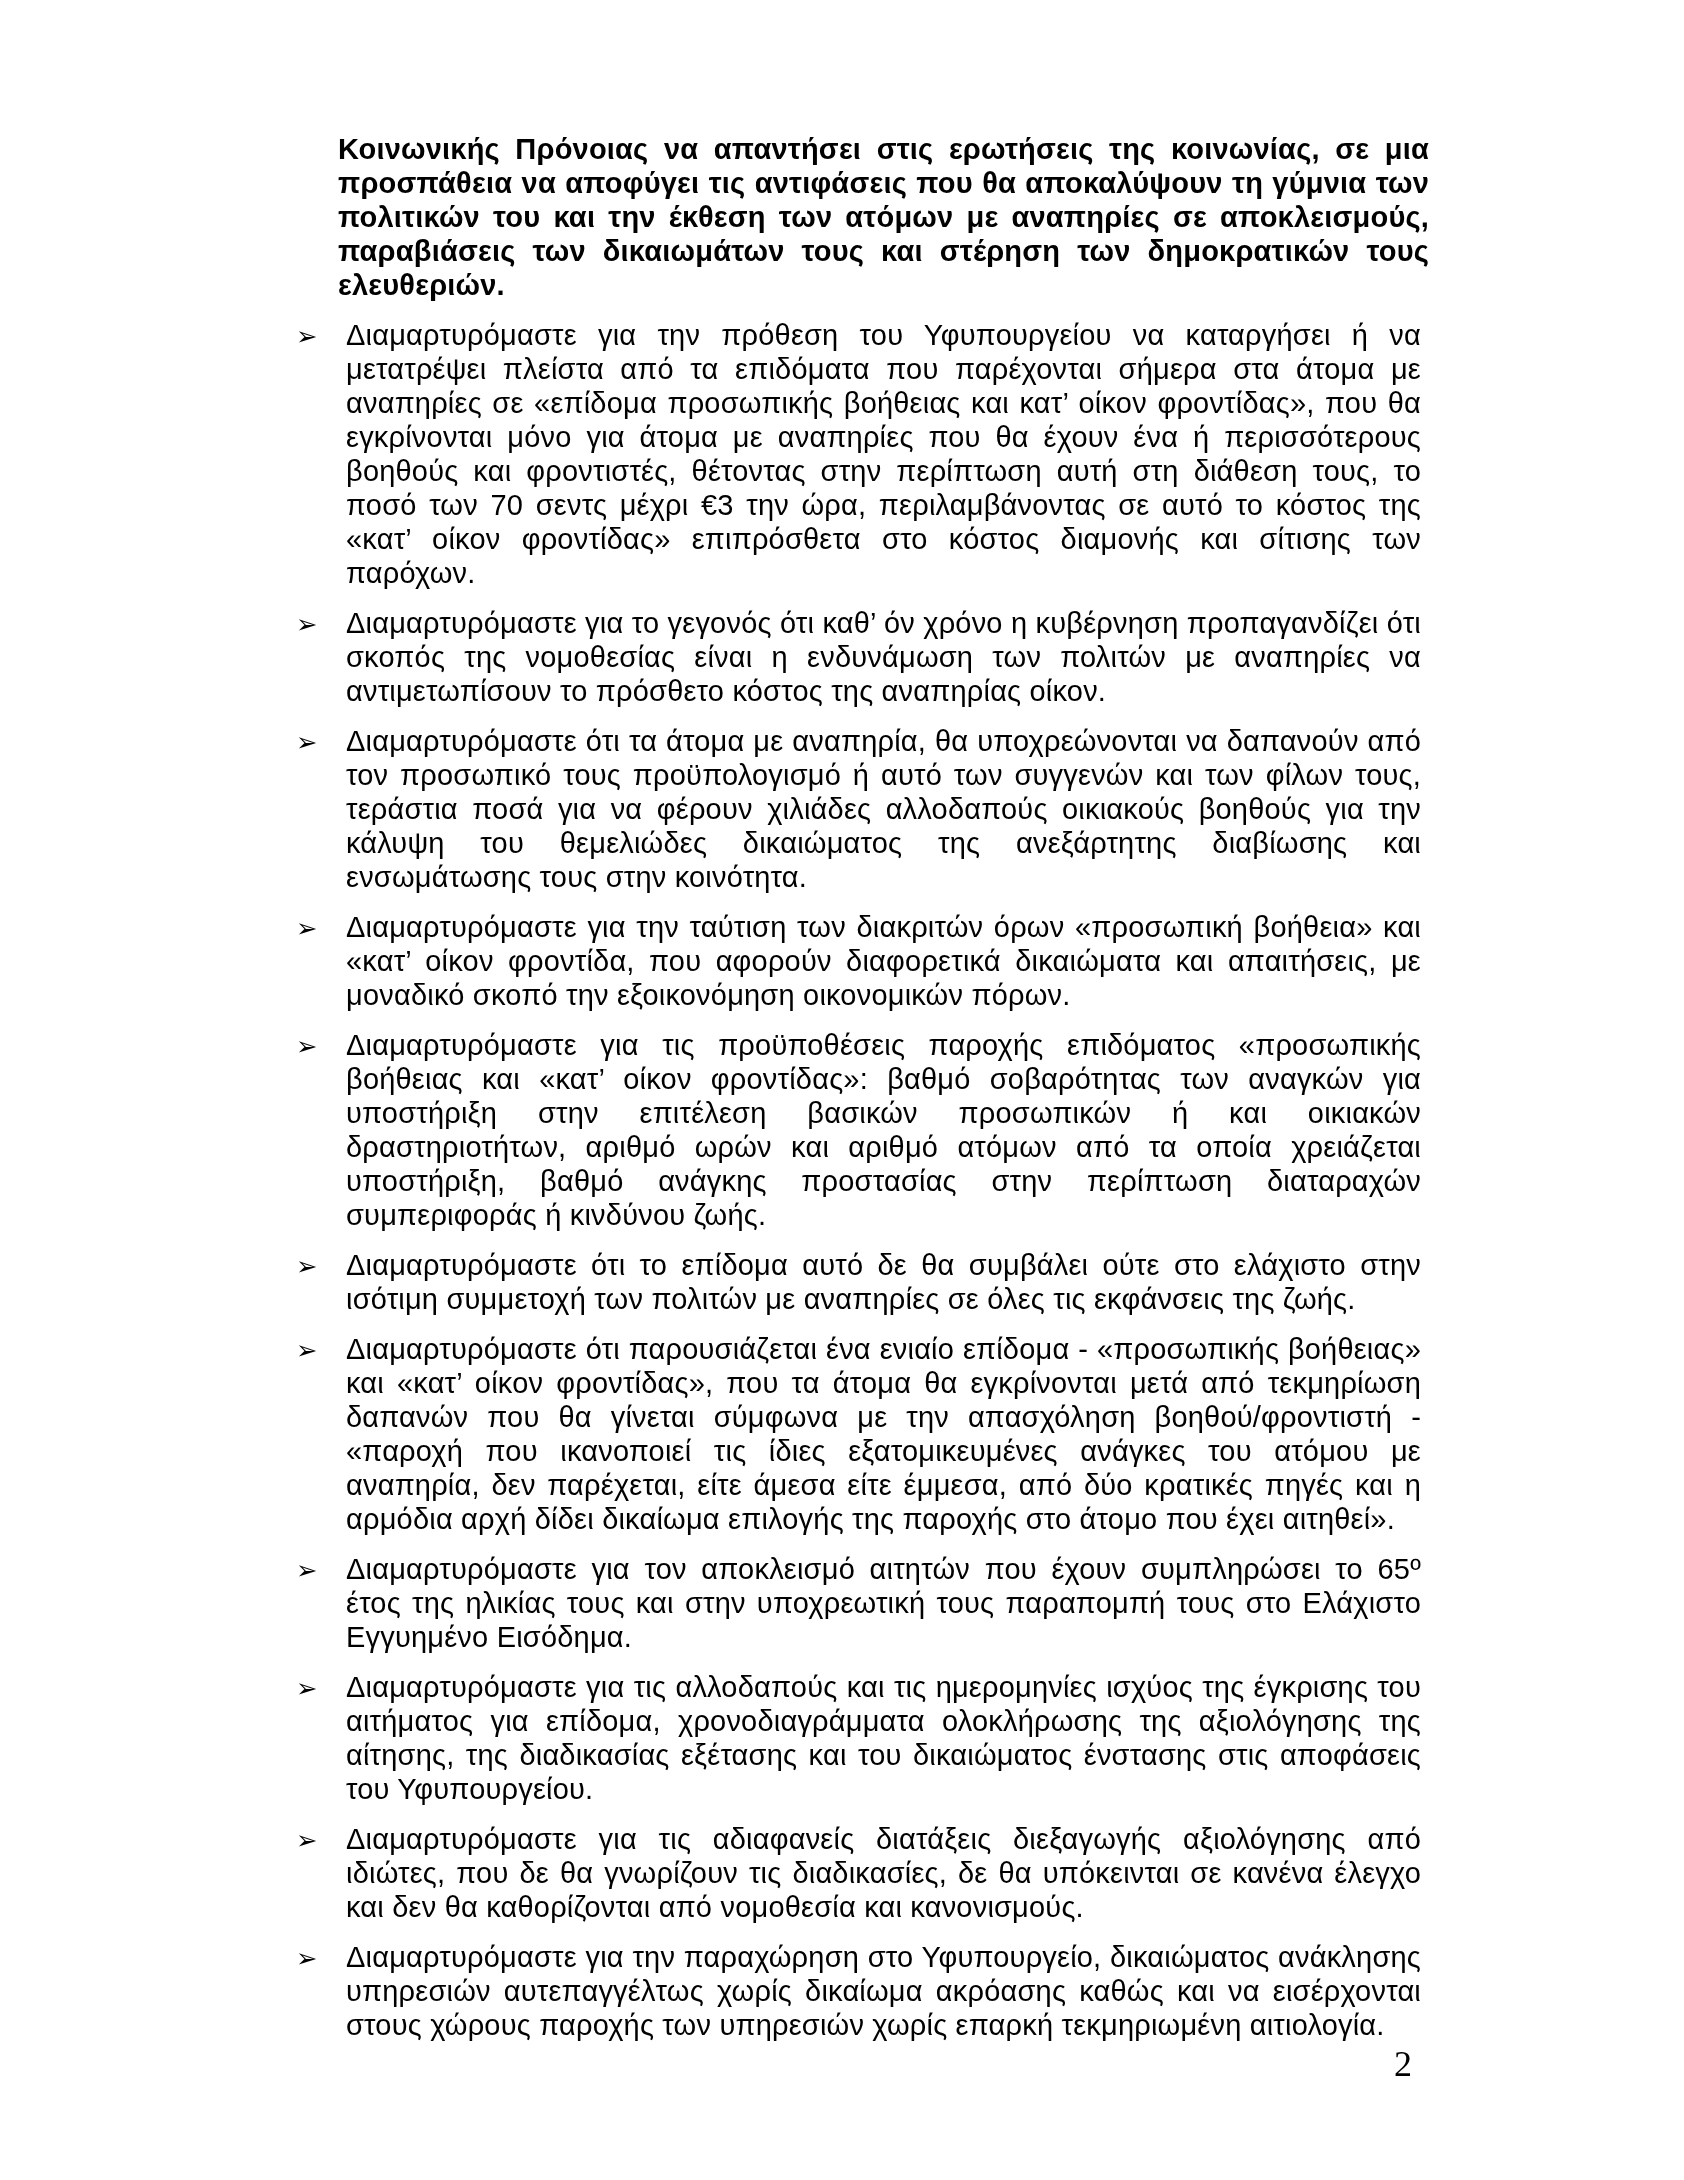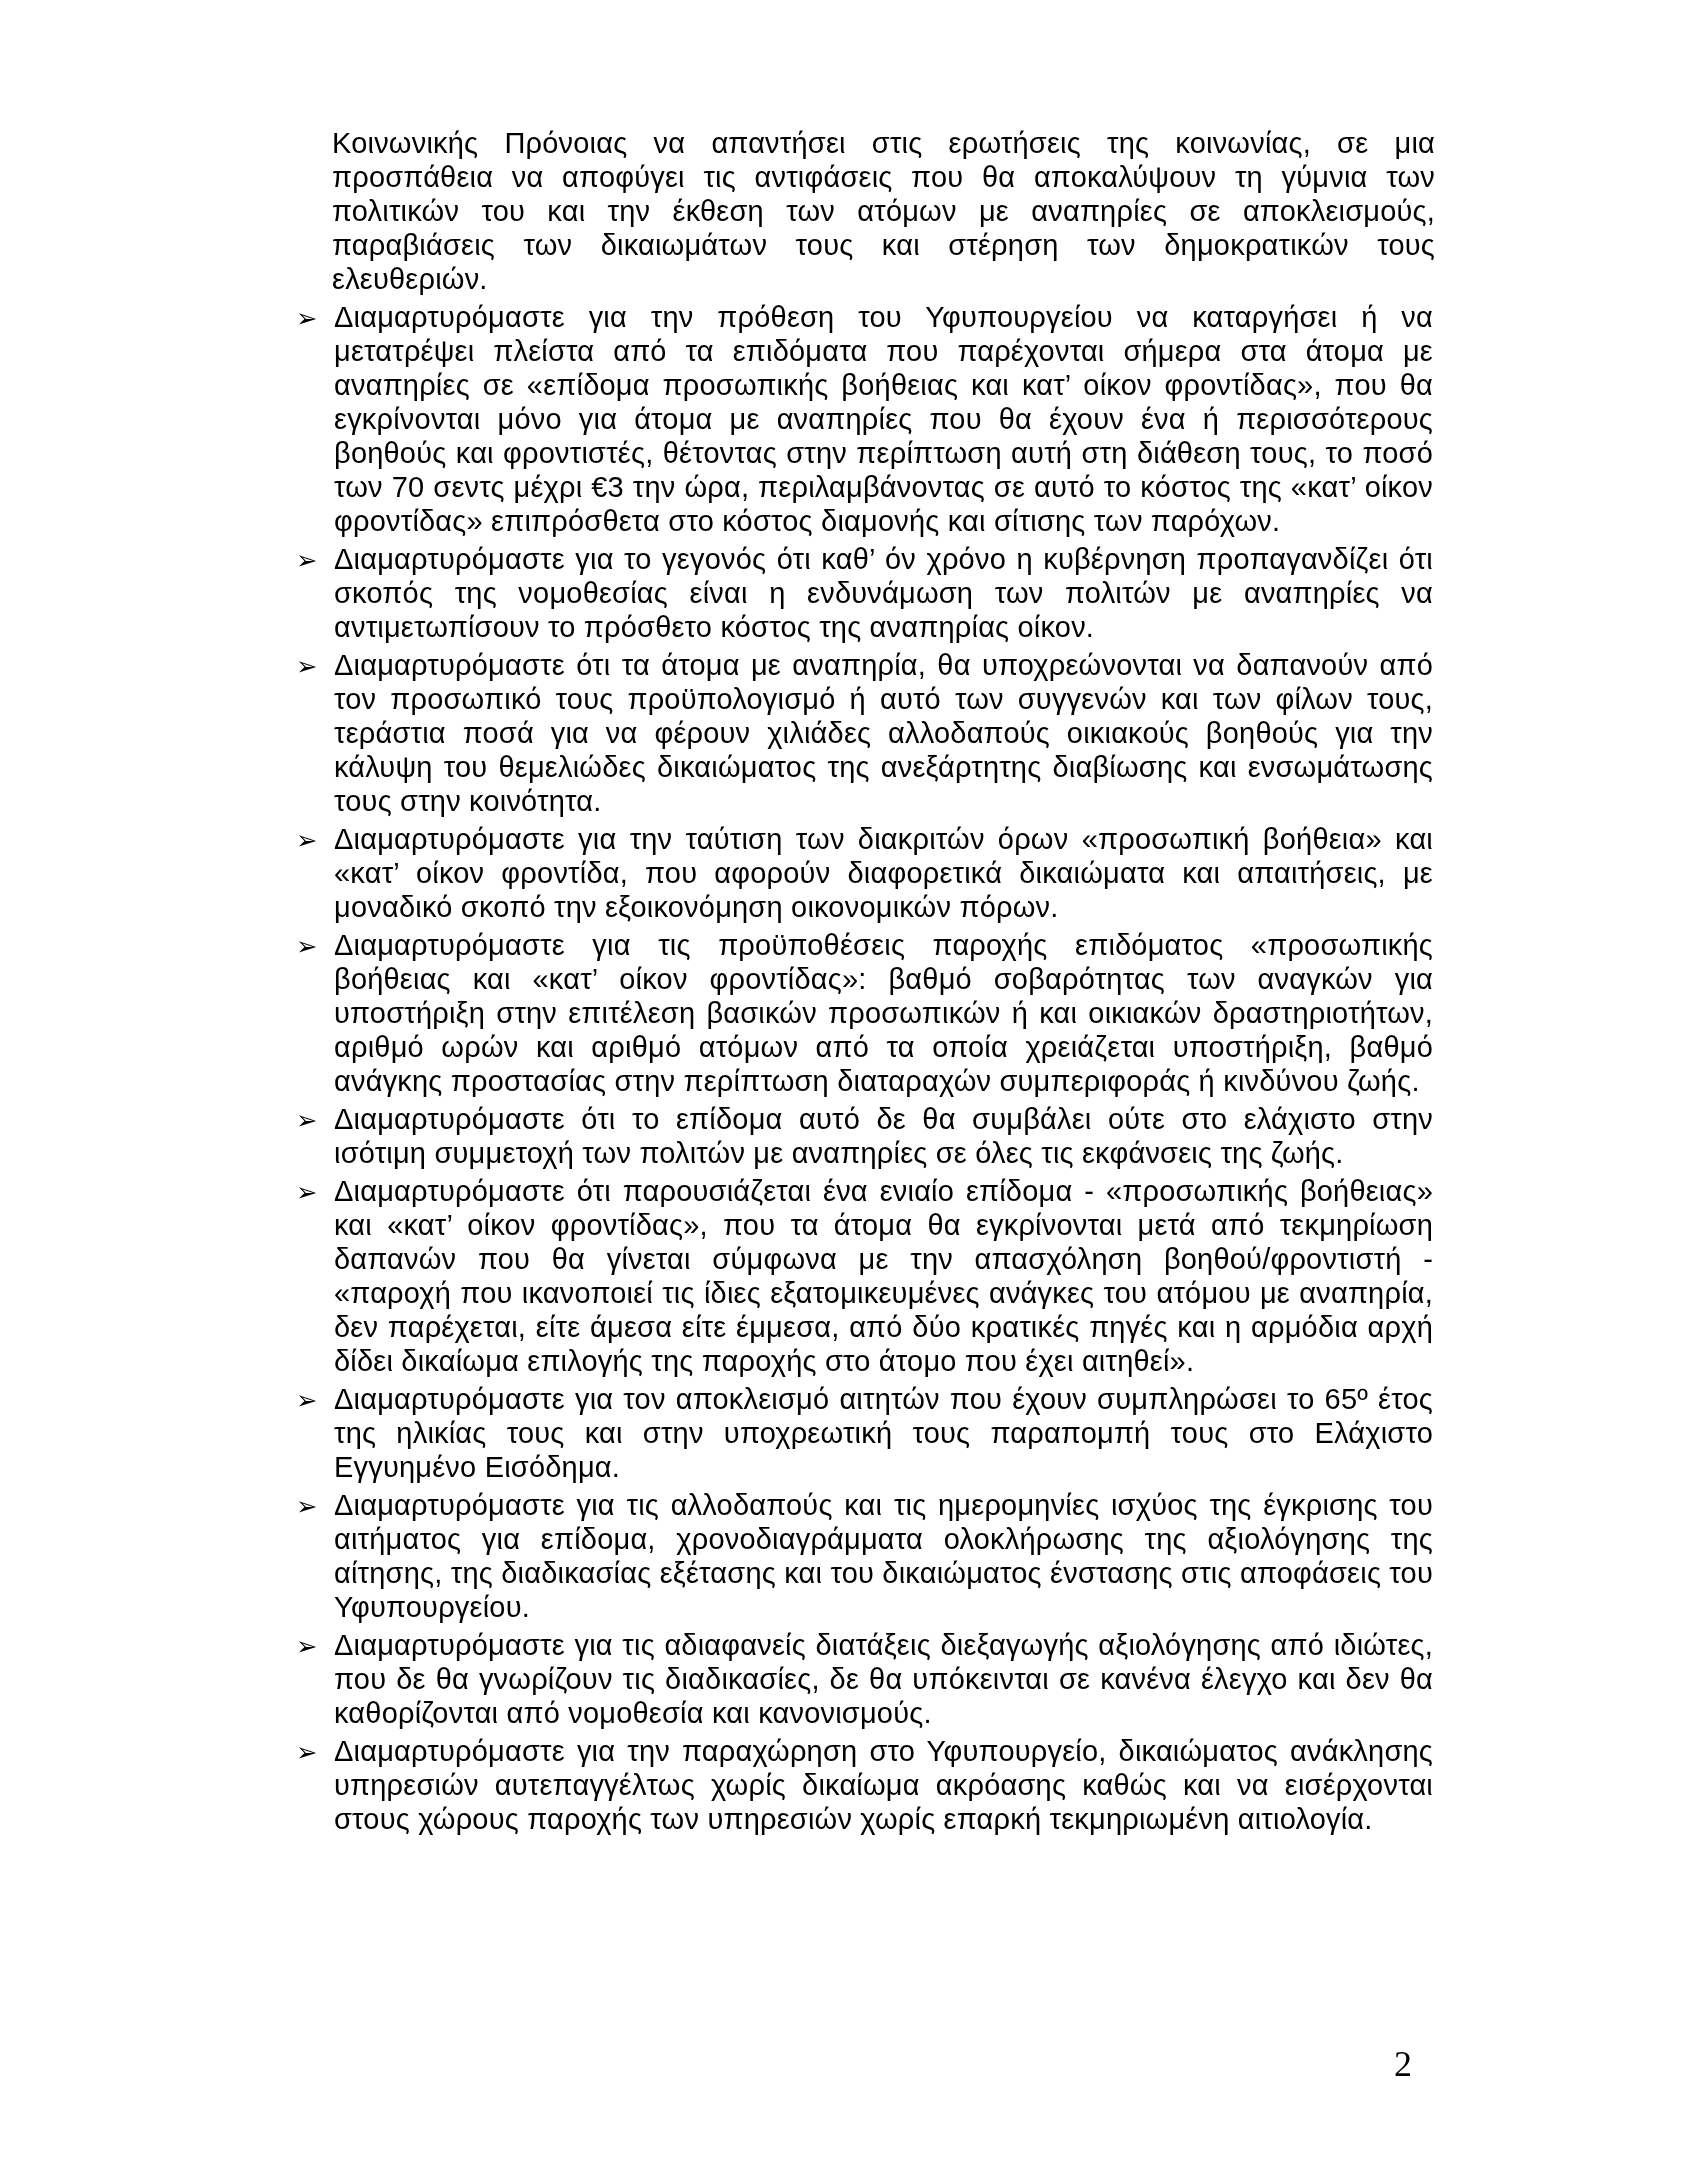--- a/index.html
+++ b/index.html
@@ -21,37 +21,38 @@
     position: absolute;
     left: 330px;
     top: 124px;
     width: 1107px;
     font-size: 29px;
     line-height: 34px;
     text-align: justify;
     letter-spacing: 0.2px;
   }
   .para {
-    margin: 2px;
+    margin: 8px;
     padding: 0;
+    font-weight: bold;
   }
   .bullet {
     position: relative;
     margin: 0;
   }
   .marker {
     position: absolute;
     left: -34px;
     top: 0.9px;
     font-size: 25.6px;
     line-height: 34px;
     font-family: "DejaVu Sans", sans-serif;
   }
   .btext {
-    margin: 4px;
+    margin: 16px;
     padding: 0;
   }
   .pagenum {
     position: absolute;
     left: 1394px;
     top: 2044px;
     font-family: "Liberation Serif", "DejaVu Serif", serif;
     font-size: 36px;
     line-height: 41px;
     text-align: right;

